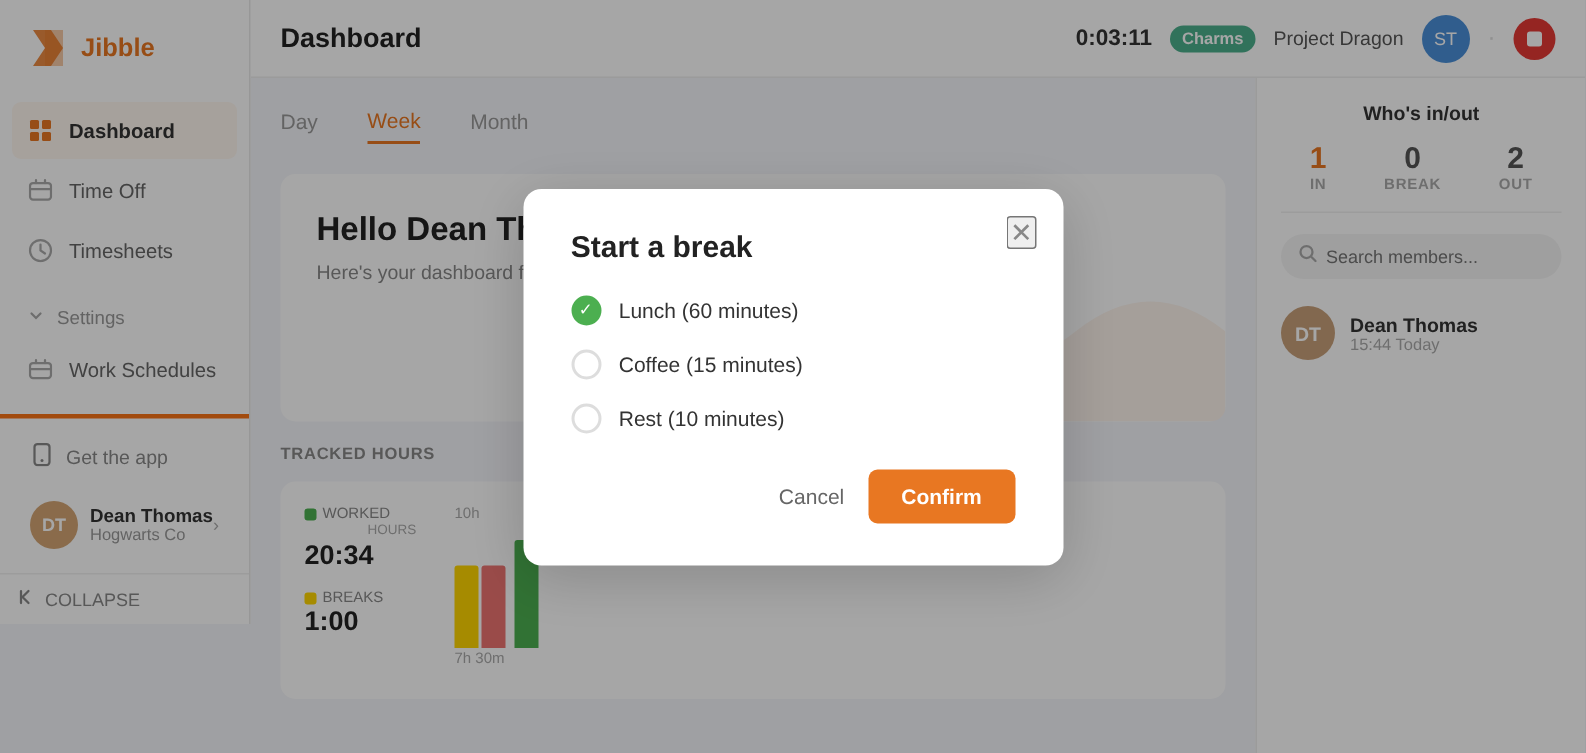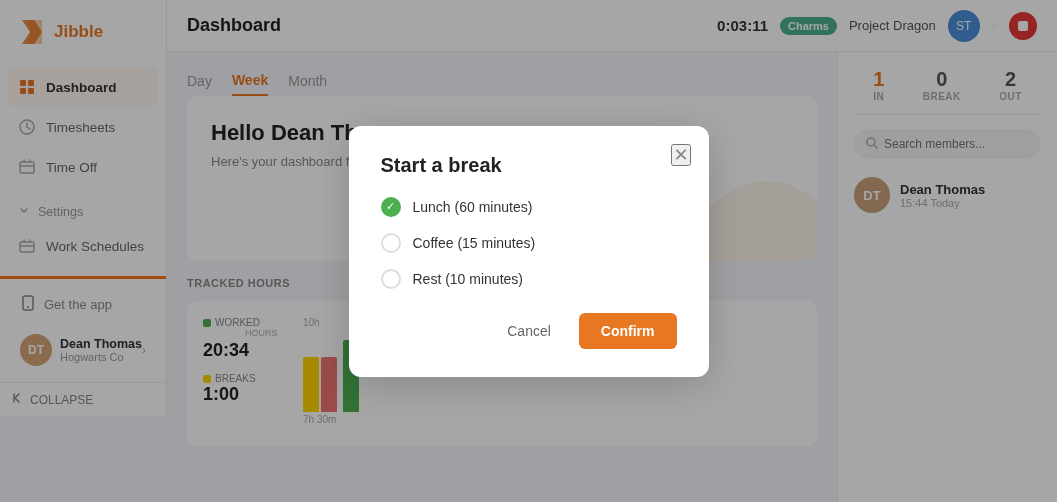--- a/index.html
+++ b/index.html
@@ -173,32 +173,33 @@
       overflow: hidden;
     }
     .dashboard-main {
       flex: 1;
       padding: 20px;
       overflow: hidden;
     }
     .tab-bar {
       display: flex;
       align-items: center;
-      gap: 20px;
+      gap: 33px;
+      margin-bottom: 20px;
     }
     .tab {
       font-size: 14px;
       color: #999;
       cursor: pointer;
       padding-bottom: 6px;
     }
     .tab.active {
       color: #e87722;
       border-bottom: 2px solid #e87722;
-      font-weight: 700;
+      font-weight: 400;
     }
     .hello-card {
       background: white;
       border-radius: 10px;
       padding: 24px 24px 0;
       height: 165px;
       position: relative;
       overflow: hidden;
     }
     .hello-title { font-size: 22px; font-weight: 700; color: #222; margin-bottom: 8px; }
@@ -331,21 +332,20 @@
     }
     .radio-btn.checked {
       border-color: #4caf50;
       background: #4caf50;
     }
     .radio-check { color: white; font-size: 11px; }
     .break-label { font-size: 14px; color: #333; }
     .modal-actions {
       display: flex;
       justify-content: flex-end;
-      gap: 12px;
       margin-top: 24px;
     }
     .btn-cancel {
       background: transparent;
       border: none;
       color: #666;
       font-size: 14px;
       cursor: pointer;
       padding: 8px 16px;
       border-radius: 6px;
@@ -390,34 +390,34 @@
             <rect x="9" y="1" width="6" height="6" rx="1" fill="#e87722"></rect>
             <rect x="1" y="9" width="6" height="6" rx="1" fill="#e87722"></rect>
             <rect x="9" y="9" width="6" height="6" rx="1" fill="#e87722"></rect>
           </svg>
       </span>
       <span>Dashboard</span>
     </div>
     <div class="nav-item">
       <span class="nav-icon">
         <svg width="16" height="16" viewBox="0 0 16 16">
+            <rect x="1" y="3" width="14" height="11" rx="2" stroke="#aaa" stroke-width="1.5" fill="none"></rect>
+            <path d="M5 3V1M11 3V1M1 7h14" stroke="#aaa" stroke-width="1.5" stroke-linecap="round"></path>
+          </svg>
+      </span>
+      <span>Time Off</span>
+    </div>
+    <div class="nav-item">
+      <span class="nav-icon">
+        <svg width="16" height="16" viewBox="0 0 16 16">
             <circle cx="8" cy="8" r="7" stroke="#aaa" stroke-width="1.5" fill="none"></circle>
             <path d="M8 4v4l3 2" stroke="#aaa" stroke-width="1.5" fill="none" stroke-linecap="round"></path>
           </svg>
       </span>
       <span>Timesheets</span>
-    </div>
-    <div class="nav-item">
-      <span class="nav-icon">
-        <svg width="16" height="16" viewBox="0 0 16 16">
-            <rect x="1" y="3" width="14" height="11" rx="2" stroke="#aaa" stroke-width="1.5" fill="none"></rect>
-            <path d="M5 3V1M11 3V1M1 7h14" stroke="#aaa" stroke-width="1.5" stroke-linecap="round"></path>
-          </svg>
-      </span>
-      <span>Time Off</span>
     </div>
 
     <div class="nav-section">
       <div class="nav-section-title">
         <span class="nav-icon">
           <svg width="12" height="12" viewBox="0 0 12 12">
               <path d="M3 5l3 3 3-3" stroke="#aaa" stroke-width="1.5" fill="none" stroke-linecap="round"></path>
             </svg>
         </span>
         <span>Settings</span>
@@ -549,20 +549,21 @@
                 </div>
               </div>
               <div style="font-size:10px;color:#aaa;margin-top:2px;">7h 30m</div>
             </div>
           </div>
         </div>
       </div>
     </div>
 
     <div class="right-panel">
+      <div class="whos-in-title">Who's in/out</div>
       <div class="in-out-counts">
         <div class="count-item">
           <div class="count-number in">1</div>
           <div class="count-label">IN</div>
         </div>
         <div class="count-item">
           <div class="count-number break">0</div>
           <div class="count-label">BREAK</div>
         </div>
         <div class="count-item">

